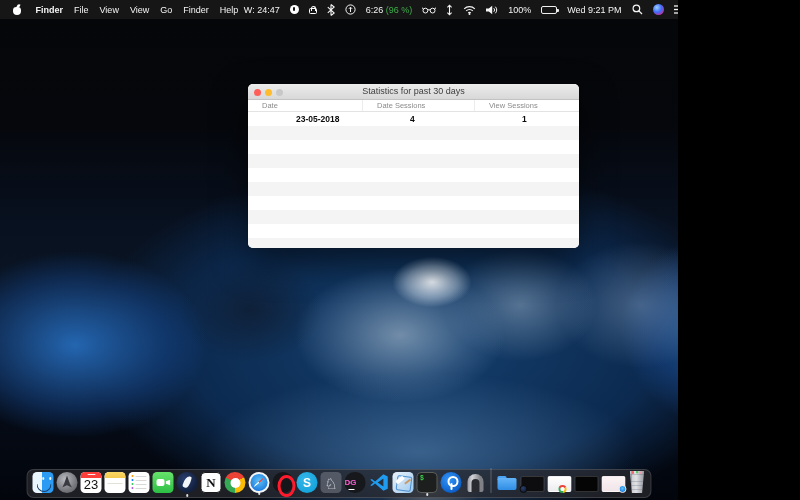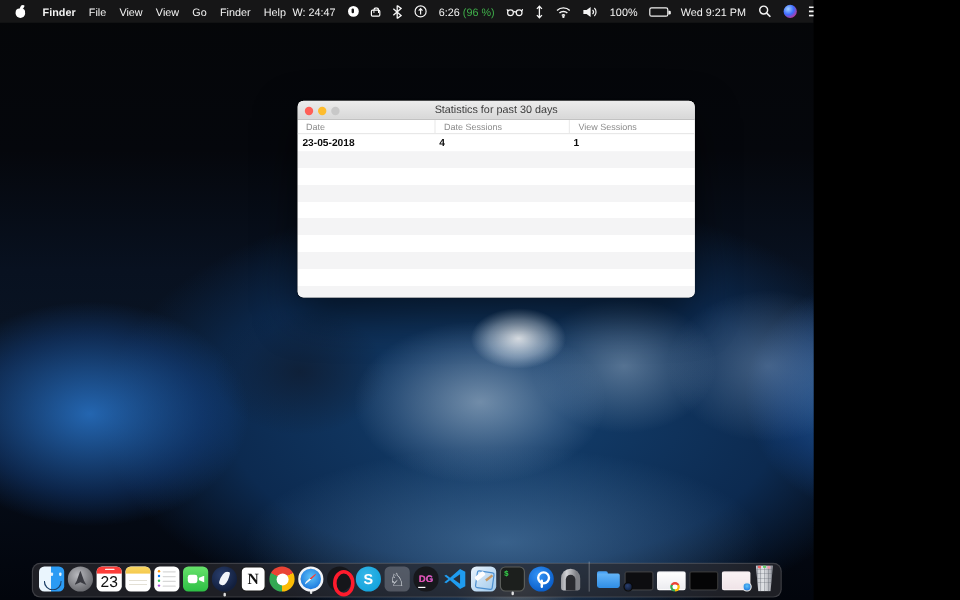--- a/index.html
+++ b/index.html
@@ -44,23 +44,23 @@
   
   .app-window{position:absolute;left:248px;top:84px;width:331px;height:164px;border-radius:5px;overflow:hidden;background:#fff;box-shadow:0 14px 34px rgba(0,0,0,.55),0 0 1px rgba(0,0,0,.5);z-index:40;}
   .titlebar{height:16px;background:linear-gradient(#ececec,#d8d8d8);border-bottom:1px solid #c2c2c2;display:flex;align-items:center;position:relative;}
   .lights{position:absolute;left:6px;top:4.5px;display:flex;gap:4px;}
   .light{width:7px;height:7px;border-radius:50%;}
   .light.close{background:#ff5f57;}
   .light.min{background:#febc2e;}
   .light.zoom{background:#c8c8c8;}
   .wtitle{flex:1;text-align:center;color:#3d3d3d;font-size:9px;line-height:15px;}
   .thead{display:grid;grid-template-columns:114px 112px 1fr;height:12px;background:#fff;border-bottom:1px solid #e3e3e3;color:#8b8b8b;font-size:7.5px;align-items:center;}
-  .thead .th{padding-left:7px;height:100%;display:flex;align-items:center;}
+  .thead .th{padding-left:14px;height:100%;display:flex;align-items:center;}
   .thead .th + .th{border-left:1px solid #ececec;}
-  .trow{display:grid;grid-template-columns:114px 112px 1fr;height:14px;align-items:center;background:#fff;color:#0b0b0b;font-weight:700;font-size:8.5px;}
+  .trow{display:grid;grid-template-columns:114px 112px 1fr;height:14px;align-items:center;background:#fff;color:#0b0b0b;font-weight:700;font-size:8.5px;margin-left:44px;}
   .trow .td{padding-left:4px;}
   .tfill{height:122px;background:repeating-linear-gradient(180deg,#f4f4f5 0 14px,#ffffff 14px 28px);}
   
   .dock{position:absolute;left:50%;bottom:2px;transform:translateX(-50%);display:flex;align-items:flex-end;gap:3px;height:29px;padding:3px 5px 4px 5px;background:rgba(40,41,46,.74);border:1px solid rgba(255,255,255,.14);border-radius:7px;z-index:60;}
   .dk{width:21px;height:21px;position:relative;border-radius:4.5px;flex:none;}
   .dk.running::after{content:"";position:absolute;left:50%;bottom:-3.5px;transform:translateX(-50%);width:2.5px;height:2.5px;border-radius:50%;background:rgba(255,255,255,.85);}
   
   .ic-finder{background:linear-gradient(90deg,#eaf5fd 0 46%,#2b9bf4 46%);overflow:hidden;}
   .ic-finder::before{content:"";position:absolute;left:4px;top:12px;width:13px;height:7px;border:1.4px solid #1b3e66;border-top:none;border-radius:0 0 8px 8px;}
   .ic-finder::after{content:"";position:absolute;left:6px;top:5px;width:1.6px;height:5px;background:#1b3e66;box-shadow:7px 0 0 #eaf5fd;border-radius:1px;}
@@ -102,21 +102,21 @@
   .ic-safari{border-radius:50%;background:radial-gradient(circle at 50% 40%,#5ec3f7,#1f7ce0 75%);border:2px solid #f3f4f6;}
   .ic-safari::before{content:"";position:absolute;left:7.3px;top:2px;width:2.4px;height:13px;background:linear-gradient(#ff3b30 50%,#f8f8f8 50%);transform:rotate(45deg);clip-path:polygon(50% 0,100% 15%,50% 100%,0 85%);}
   
   .ic-opera{border-radius:50%;background:#15161a;}
   .ic-opera::before{content:"";position:absolute;left:4.5px;top:2.5px;width:12px;height:16px;border:3px solid #ff1b2d;border-radius:50%;}
   
   .ic-skype{border-radius:50%;background:radial-gradient(circle at 40% 35%,#35b6e8,#0a9ed9);display:flex;align-items:center;justify-content:center;color:#fff;font-weight:700;font-size:12px;}
   
   .ic-chess{background:rgba(200,205,215,.28);display:flex;align-items:flex-end;justify-content:center;color:#eef1f6;font-size:15px;line-height:19px;}
   
-  .ic-datagrip{background:#17181c;display:flex;align-items:center;justify-content:center;border-radius:10px;}
+  .ic-datagrip{background:#17181c;display:flex;align-items:center;justify-content:flex-start;border-radius:10px;}
   .ic-datagrip span{font-weight:700;font-size:8px;color:#e052b1;background:linear-gradient(90deg,#e052b1,#9775f8);-webkit-background-clip:text;background-clip:text;}
   .ic-datagrip::after{content:"";position:absolute;left:4px;bottom:3px;width:6px;height:1.4px;background:#fff;}
   
   .ic-vscode{background:transparent;}
   
   .ic-xcode{background:linear-gradient(135deg,#eaf3fb,#9fc9ed);}
   .ic-xcode::before{content:"";position:absolute;left:4px;top:4px;width:13px;height:13px;border:1.4px solid #4c8fd0;border-radius:2px;transform:rotate(8deg);}
   .ic-xcode::after{content:"";position:absolute;left:3px;top:6px;width:9px;height:4px;background:#fdfdfd;border-radius:1px;transform:rotate(-38deg);box-shadow:5px 6px 0 -1px #c89a66;}
   
   .ic-terminal{background:#1c1f1d;border:1px solid #5a5d5a;color:#35d74b;font-family:"Liberation Mono",monospace;font-size:6.5px;padding:2px 0 0 2.5px;font-weight:700;}

